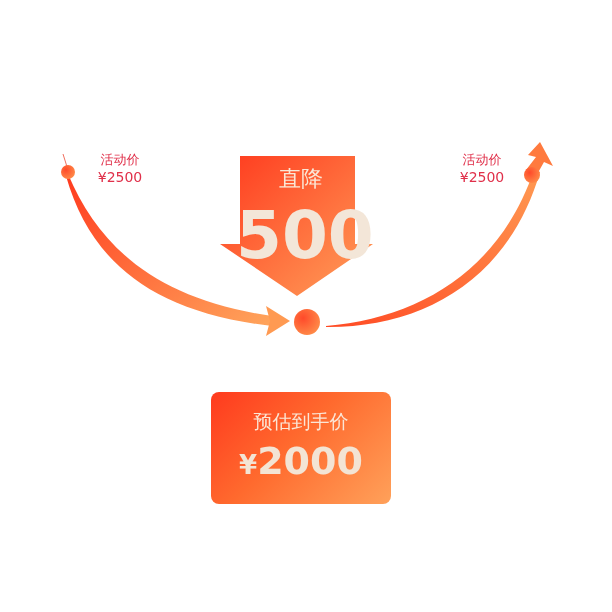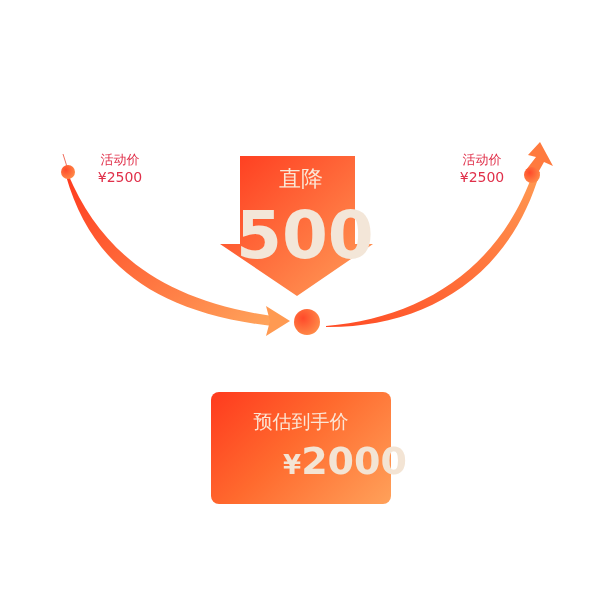--- a/index.html
+++ b/index.html
@@ -15,21 +15,21 @@
   .drop-title { position: absolute; left: 236px; top: 168px; width: 130px; text-align: center;
                 color: #fbe7d6; font-size: 22px; line-height: 1; }
   .drop-value { position: absolute; left: 236px; top: 203px; width: 130px; text-align: center;
                 color: #f3e6d8; font-size: 66px; font-weight: bold; line-height: 1; }
   .final-box { position: absolute; left: 211px; top: 392px; width: 180px; height: 112px;
                border-radius: 8px;
                background: linear-gradient(135deg, #ff3a1e 0%, #ff6a2e 45%, #ffa15a 100%); }
   .final-title { position: absolute; left: 0; top: 20px; width: 100%; text-align: center;
                  color: #fbe6d6; font-size: 19px; line-height: 1; }
   .final-price { position: absolute; left: 0; top: 50px; width: 100%; text-align: center;
-                 color: #f3e4d4; line-height: 1; font-weight: bold; padding-left: 44px; }
+                 color: #f3e4d4; line-height: 1; font-weight: bold; }
   .final-price .cur { font-size: 26px; }
   .final-price .num { font-size: 38px; }
 </style>
 </head>
 <body>
 
 <div class="stage">
 
   <svg class="bg" width="612" height="612" viewBox="0 0 612 612">
     <defs>

